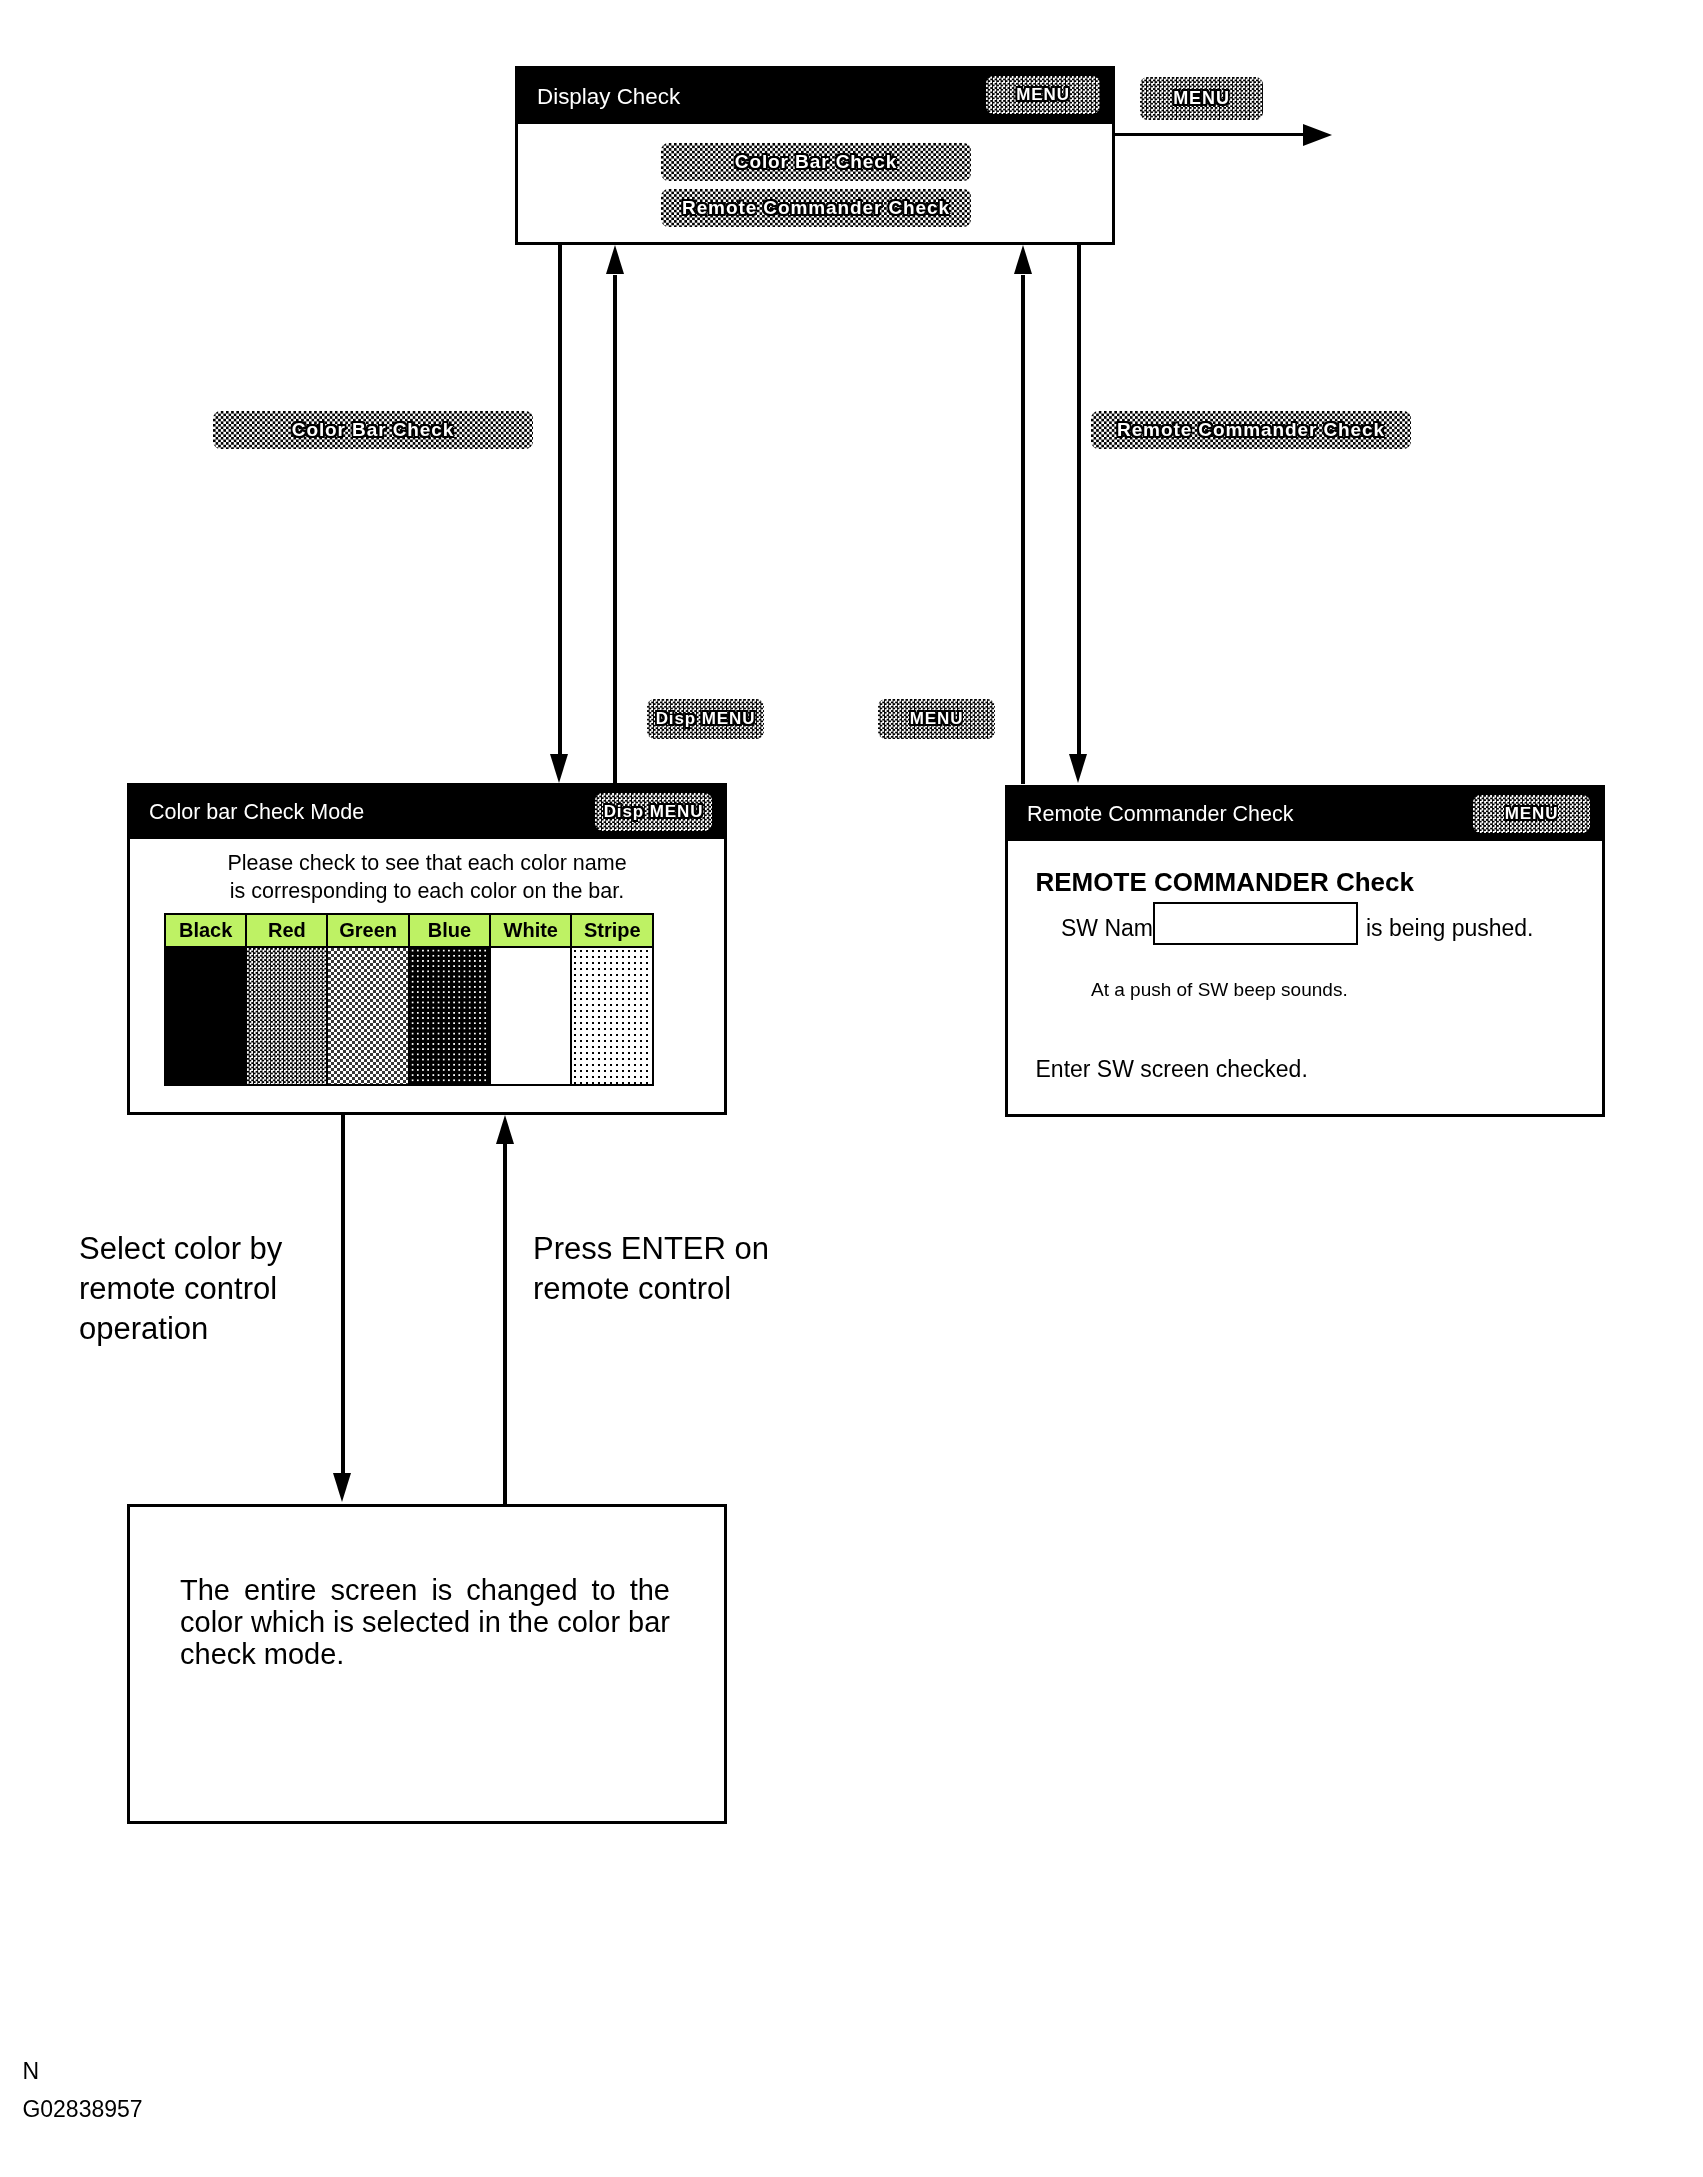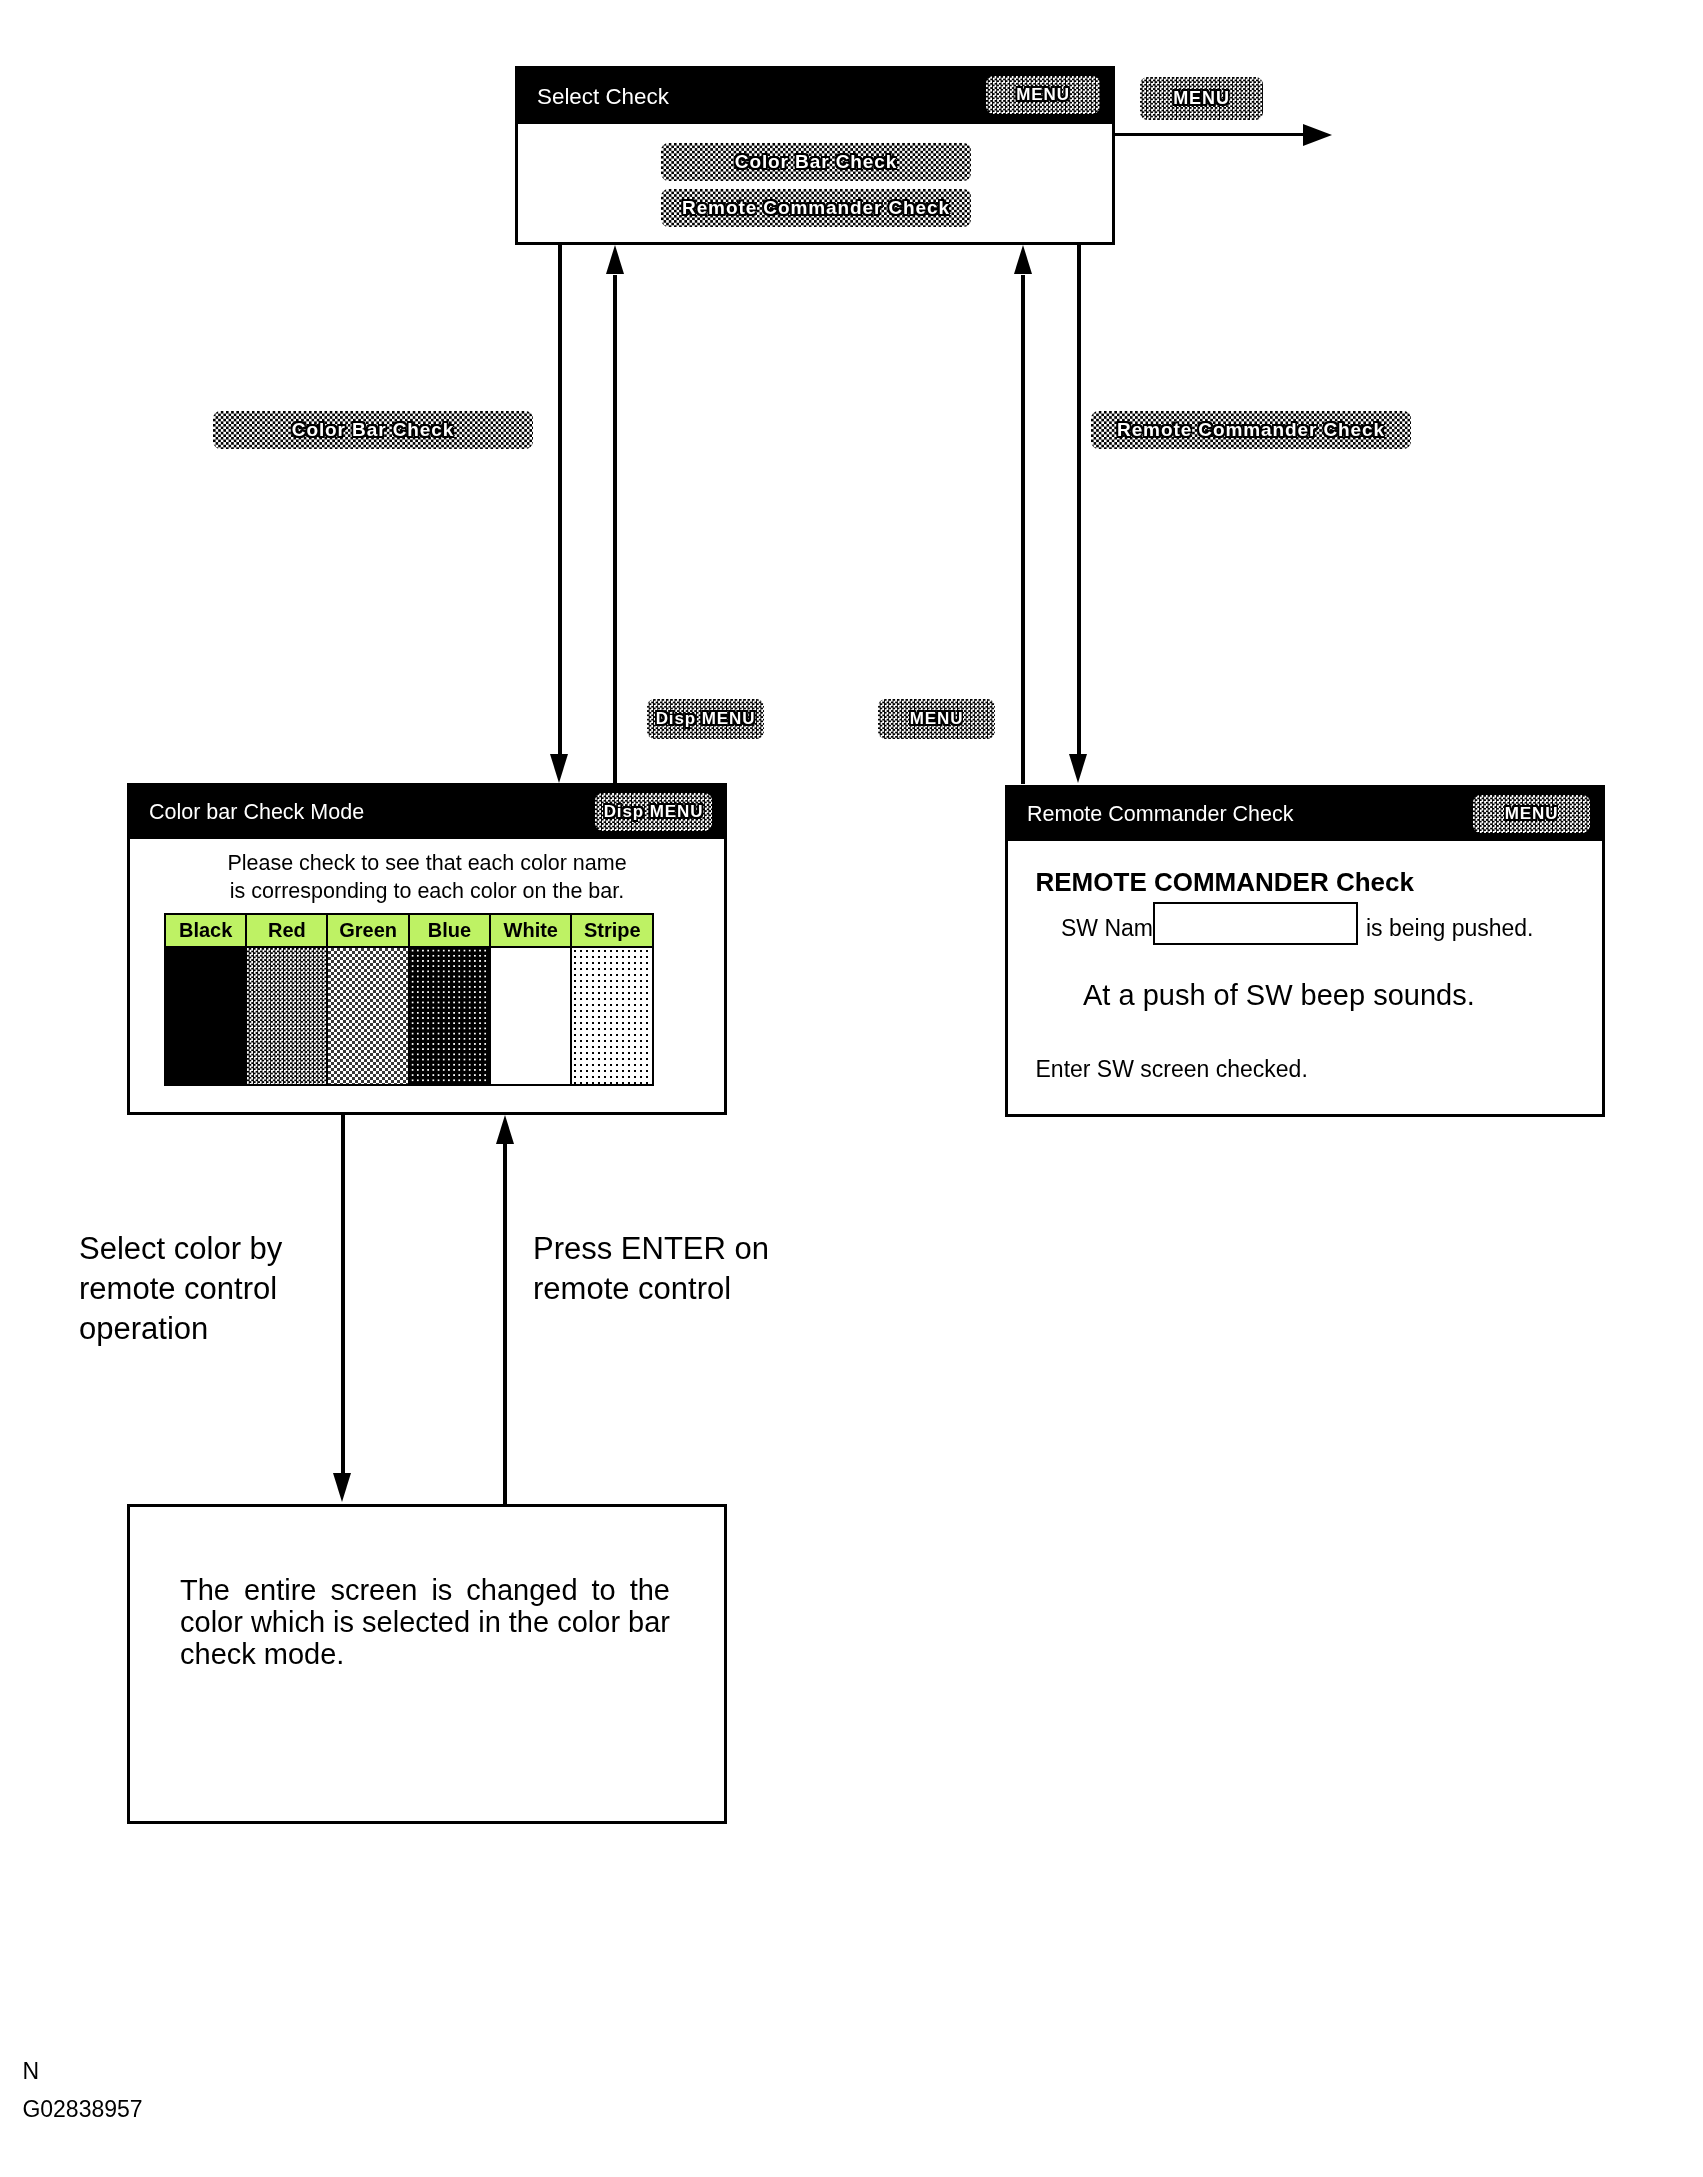--- a/index.html
+++ b/index.html
@@ -155,21 +155,21 @@
     box-sizing:border-box;
   }
 </style>
 </head>
 <body>
 
 <div id="page">
 
   <div class="panel" style="left:515px;top:66px;width:600px;height:179px;">
     <div class="panel-title" style="height:55px;padding-left:19px;">
-      <span class="panel-title-text" style="font-size:22.4px;">Select Check</span>
+      <span class="panel-title-text" style="font-size:22.4px;">Display Check</span>
       <span class="dbtn small" style="position:absolute;right:12px;top:6.9px;width:114px;height:38px;font-size:17px;">MENU</span>
     </div>
     <span class="dbtn" style="position:absolute;left:143px;top:74px;width:310px;height:38px;font-size:19px;">Color  Bar  Check</span>
     <span class="dbtn" style="position:absolute;left:143px;top:120px;width:310px;height:38px;font-size:19px;">Remote Commander  Check</span>
   </div>
 
   <span class="dbtn small" style="position:absolute;left:1140px;top:77px;width:123px;height:43px;font-size:18px;">MENU</span>
 
   <div class="hline" style="left:1114px;top:133px;width:191px;"></div>
   <div class="arrow-right" style="left:1303px;top:124px;"></div>
@@ -235,21 +235,21 @@
     <div class="txt" style="left:27.5px;top:79px;font-size:26px;font-weight:700;">REMOTE COMMANDER Check</div>
 
     <div class="txt" style="left:53px;top:127px;font-size:23px;">SW Name</div>
 
     <div class="swbox" style="left:145px;top:114px;width:205px;height:43px;">
       <div class="txt" style="left:6.9px;top:6.9px;font-size:21.5px;"></div>
     </div>
 
     <div class="txt" style="left:358px;top:127px;font-size:23px;">is being pushed.</div>
 
-    <div class="txt" style="left:75px;top:191px;font-size:29px;">At a push of SW beep sounds.</div>
+    <div class="txt" style="left:83px;top:191px;font-size:19px;">At a push of SW beep sounds.</div>
 
     <div class="txt" style="left:27.5px;top:268px;font-size:23px;">Enter SW screen checked.</div>
   </div>
 
   <div class="vline" style="left:341px;top:1115px;width:4.3px;height:360px;"></div>
   <div class="arrow-down" style="left:333px;top:1473px;"></div>
 
   <div class="vline" style="left:503px;top:1144px;width:4.3px;height:361px;"></div>
   <div class="arrow-up" style="left:496px;top:1115px;"></div>
 

